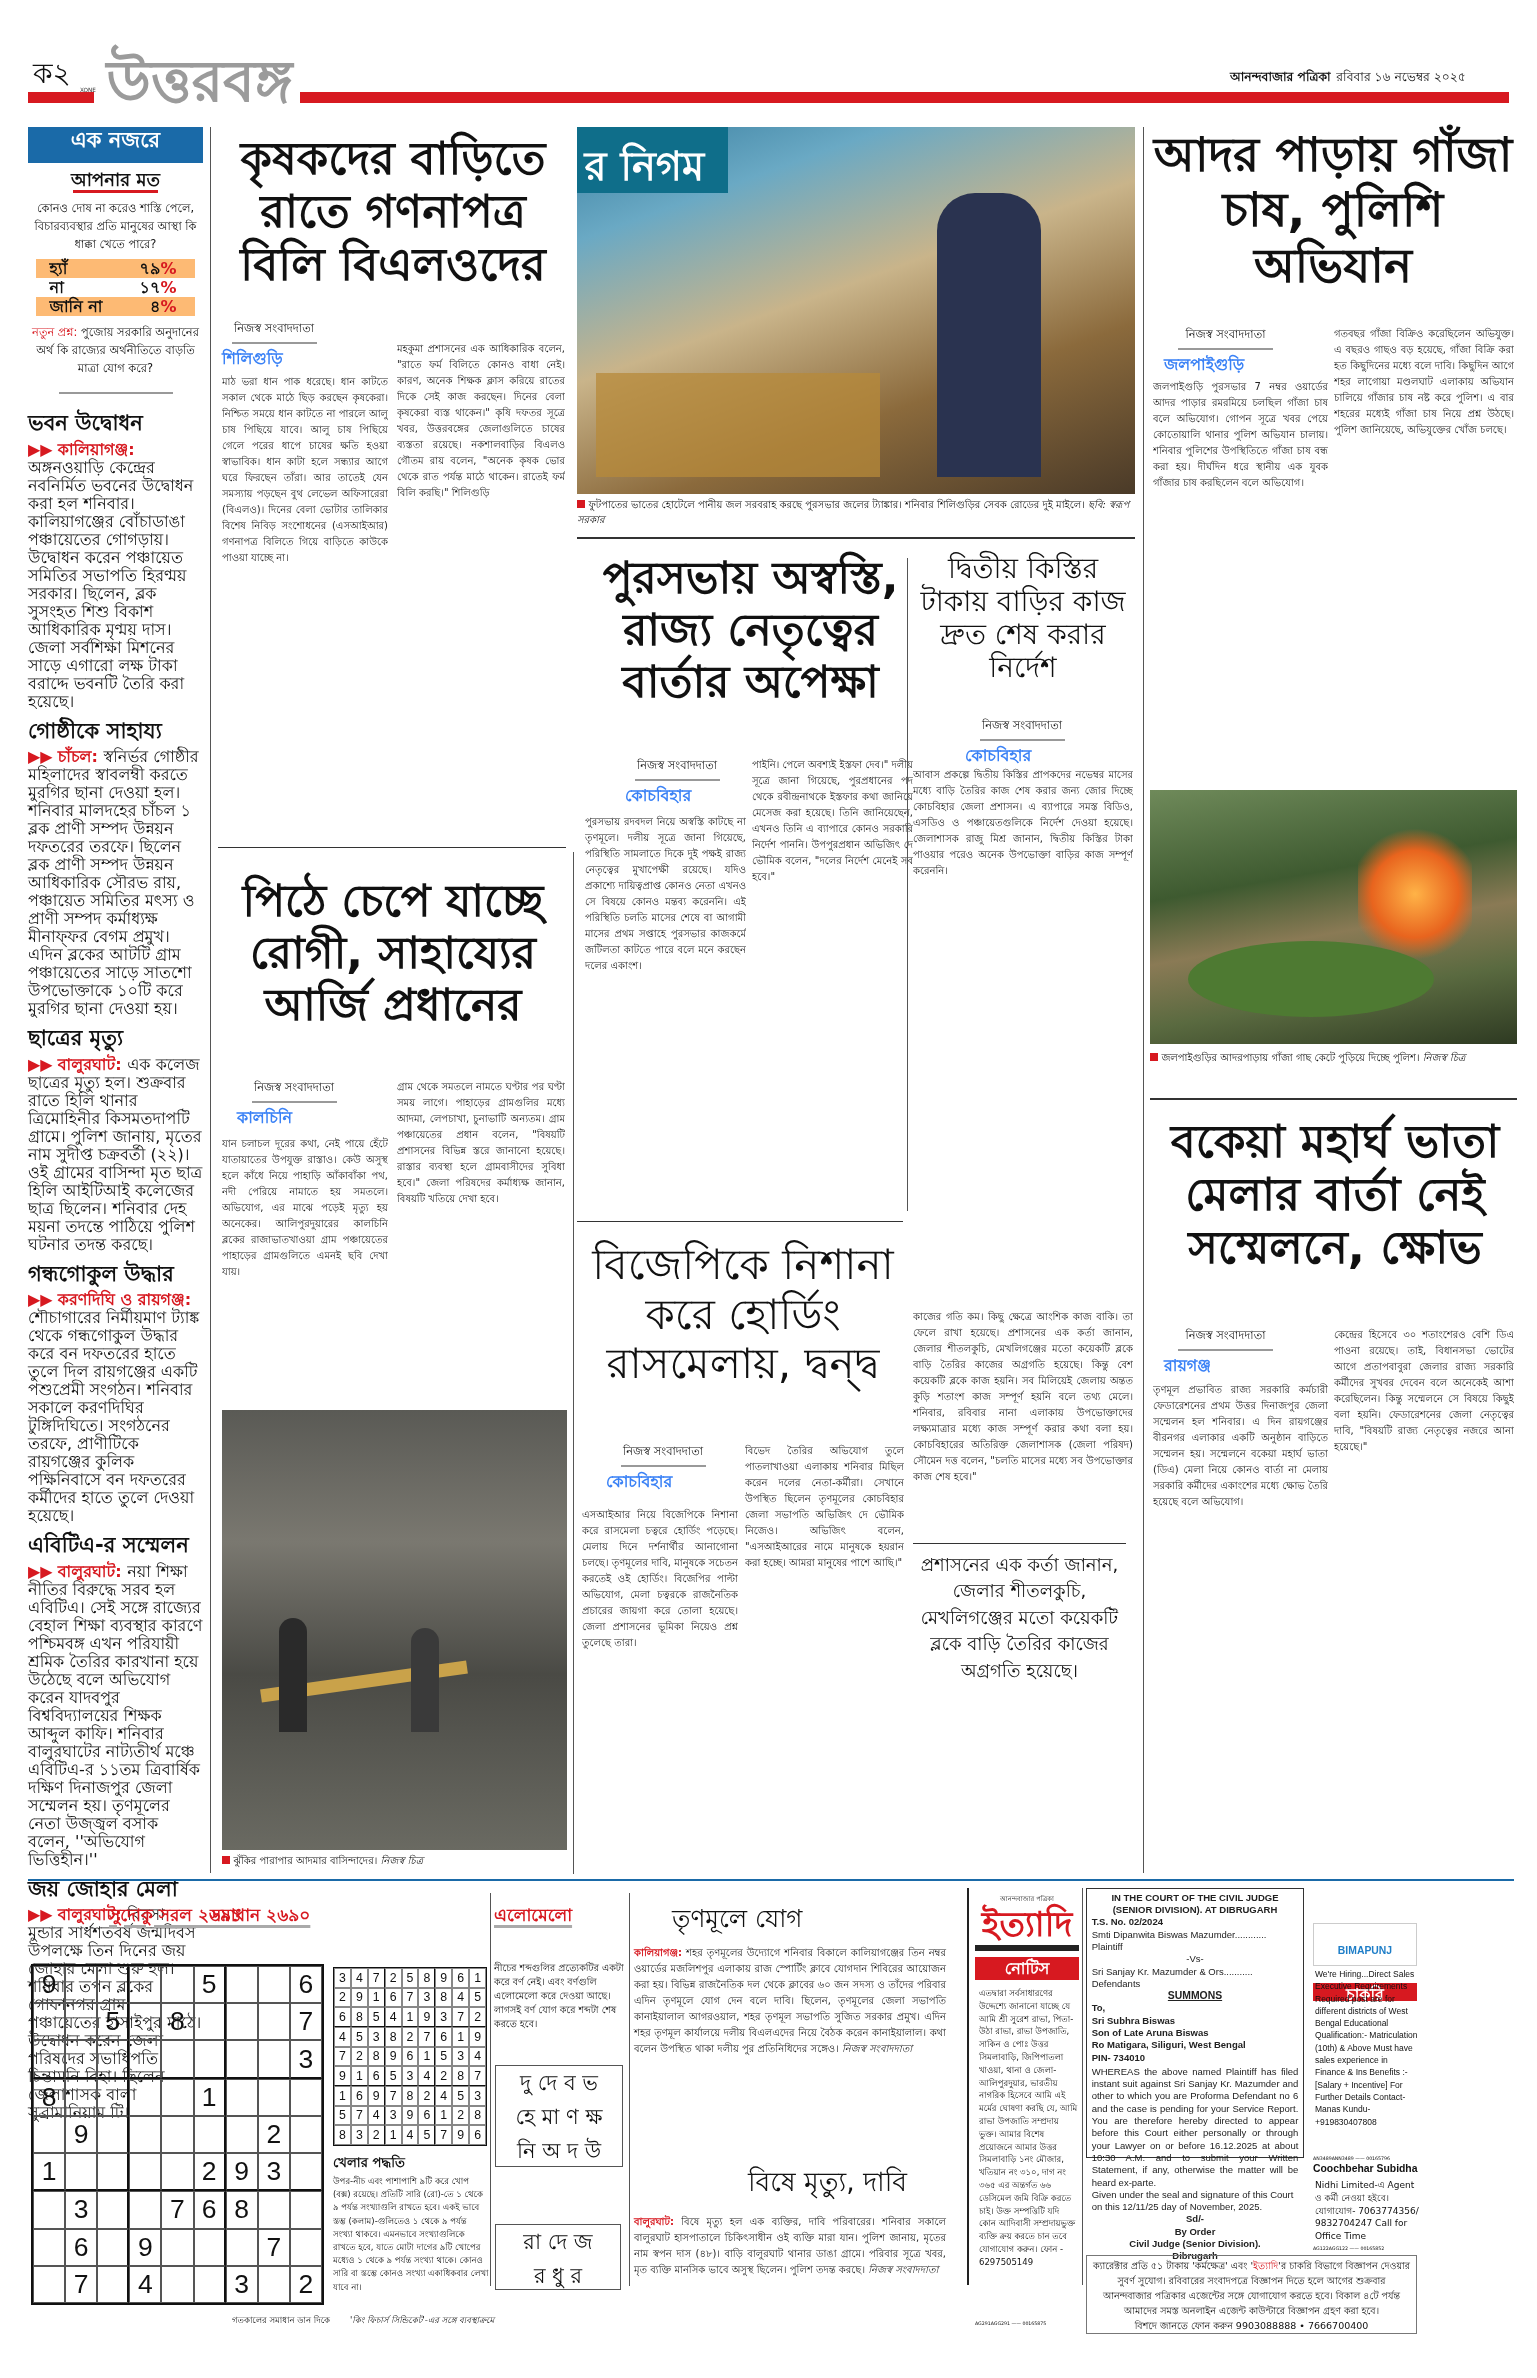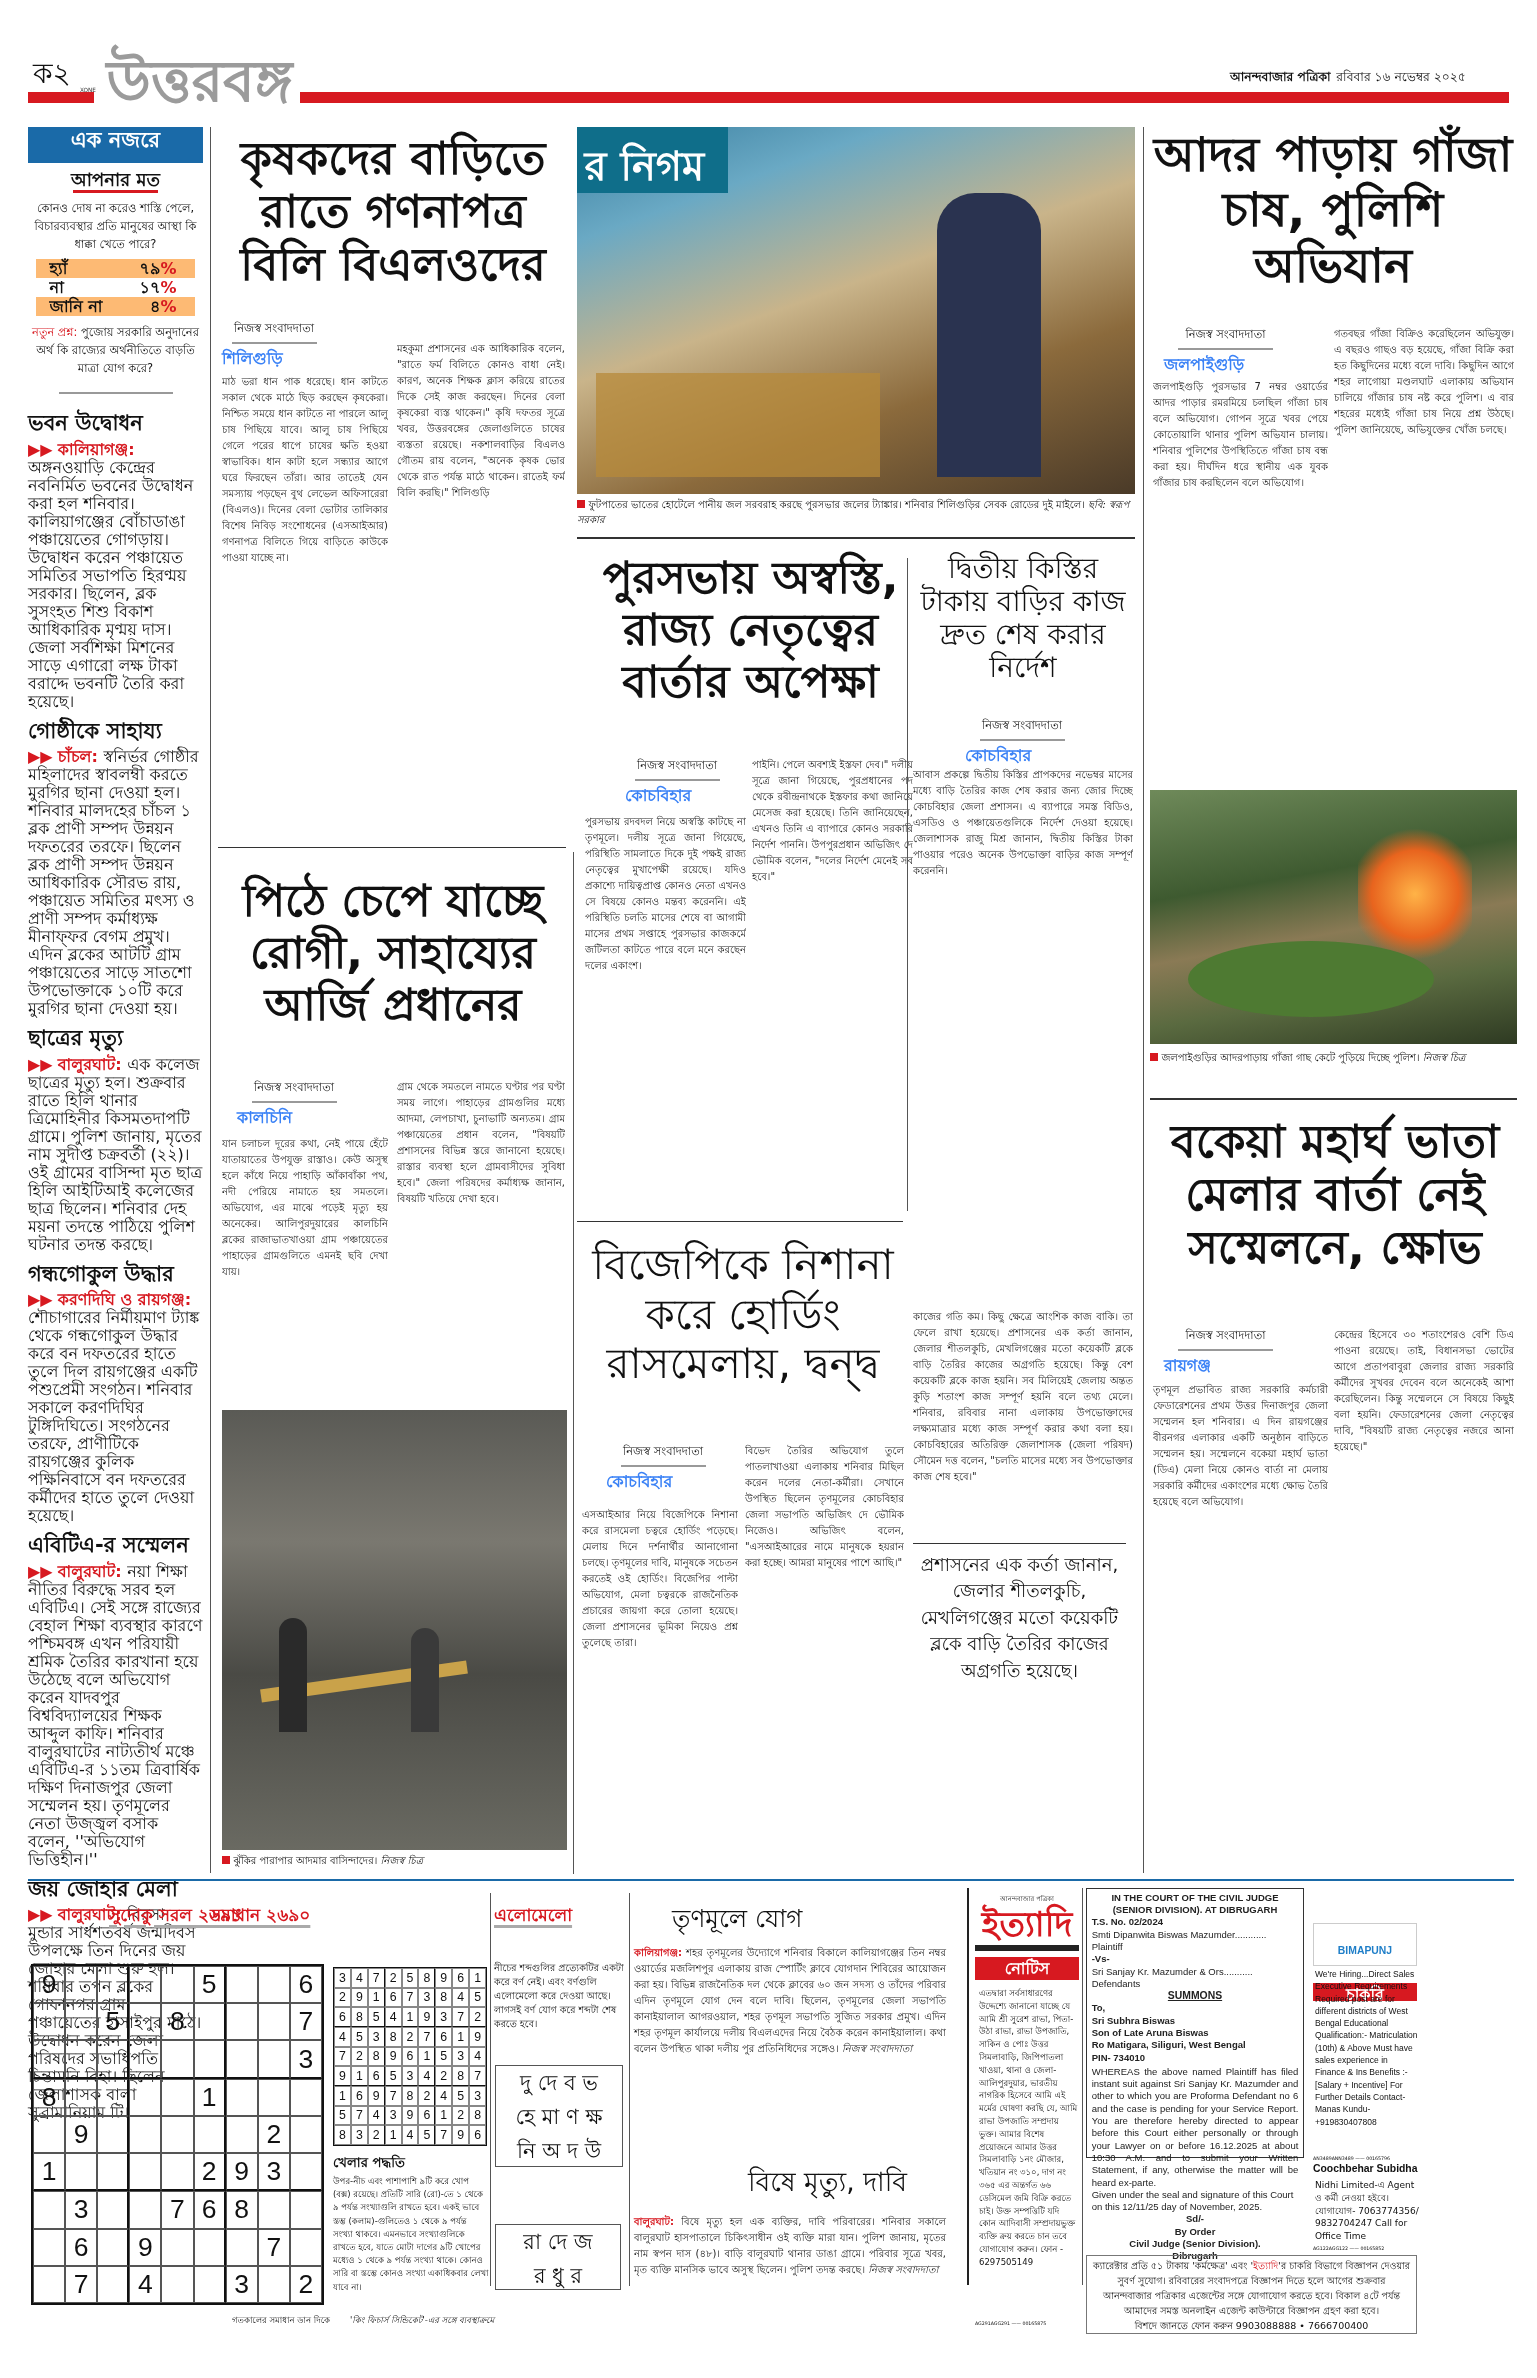--- a/index.html
+++ b/index.html
@@ -403,21 +403,21 @@
 </div>
 <div class="abs redbar" style="left:975px;top:1957px;width:104px;height:23px;line-height:23px">নোটিস</div>
 <div class="abs" style="left:979px;top:1987px;width:99px;font-size:8.5px;line-height:12.8px">এতদ্বারা সর্বসাধারণের উদ্দেশ্যে জানানো যাচ্ছে যে আমি শ্রী সুরেশ রাভা, পিতা- উঠা রাভা, রাভা উপজাতি, সাকিন ও পোঃ উত্তর সিমলাবাড়ি, জিপিপাতলা খাওয়া, থানা ও জেলা- আলিপুরদুয়ার, ভারতীয় নাগরিক হিসেবে আমি এই মর্মের ঘোষণা করছি যে, আমি রাভা উপজাতি সম্প্রদায় ভুক্ত। আমার বিশেষ প্রয়োজনে আমার উত্তর সিমলাবাড়ি ১নং মৌজার, খতিয়ান নং ৩১০, দাগ নং ৩৬৫ এর অন্তর্গত ৬৬ ডেসিমেল জমি বিক্রি করতে চাই। উক্ত সম্পত্তিটি যদি কোন আদিবাসী সম্প্রদায়ভুক্ত ব্যক্তি ক্রয় করতে চান তবে যোগাযোগ করুন। ফোন - 6297505149</div>
 <div class="abs" style="left:975px;top:2321px;width:104px;font-size:4.7px">AG291AGG291 —— 00165875</div>
 <div class="abs vline" style="left:1082px;top:1888px;height:397px"></div>
 
 <div class="abs notice-box" style="left:1086px;top:1888px;width:218px;height:270px;padding:2.8px 4.7px">
   <div style="font-weight:bold;text-align:center;font-size:9.5px">IN THE COURT OF THE CIVIL JUDGE (SENIOR DIVISION). AT DIBRUGARH</div>
   <div style="font-weight:bold">T.S. No. 02/2024</div>
   <div>Smti Dipanwita Biswas Mazumder............ Plaintiff</div>
-  <div style="font-weight:bold">-Vs-</div>
+  <div style="text-align:center;font-weight:normal">-Vs-</div>
   <div>Sri Sanjay Kr. Mazumder &amp; Ors........... Defendants</div>
   <div style="text-align:center;font-weight:bold;text-decoration:underline;font-size:10.4px">SUMMONS</div>
   <div style="font-weight:bold">To,</div>
   <div style="font-weight:bold">Sri Subhra Biswas</div>
   <div style="font-weight:bold">Son of Late Aruna Biswas</div>
   <div style="font-weight:bold">Ro Matigara, Siliguri, West Bengal</div>
   <div style="font-weight:bold">PIN- 734010</div>
   <div style="text-align:justify;margin-top:1.9px">WHEREAS the above named Plaintiff has filed instant suit against Sri Sanjay Kr. Mazumder and other to which you are Proforma Defendant no 6 and the case is pending for your Service Report. You are therefore hereby directed to appear before this Court either personally or through your Lawyer on or before 16.12.2025 at about 10:30 A.M. and to submit your Written Statement, if any, otherwise the matter will be heard ex-parte.</div>
   <div>Given under the seal and signature of this Court on this 12/11/25 day of November, 2025.</div>
   <div style="text-align:center;font-weight:bold">Sd/-</div>

